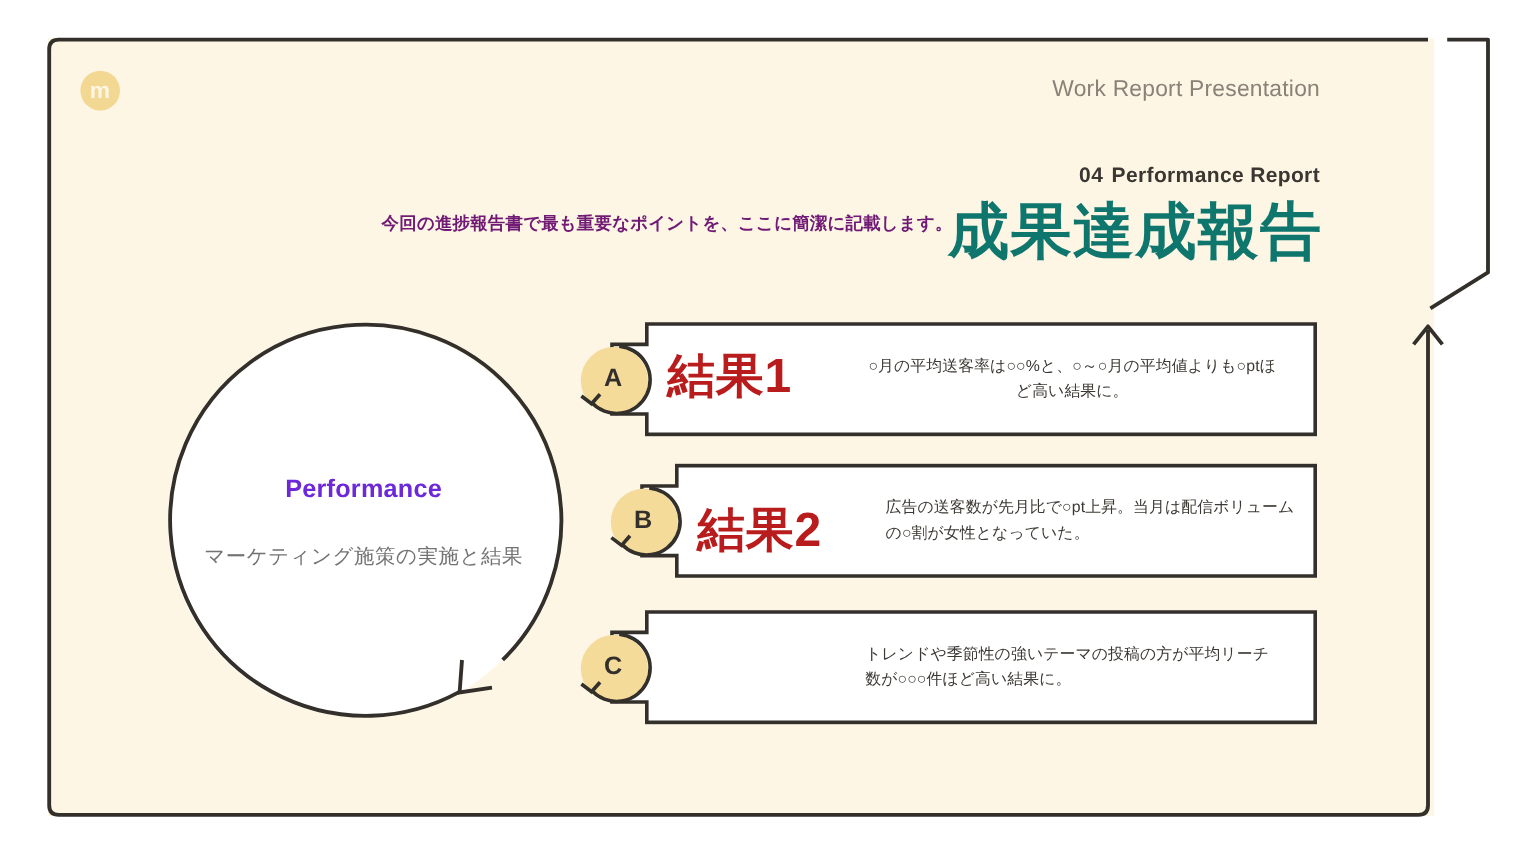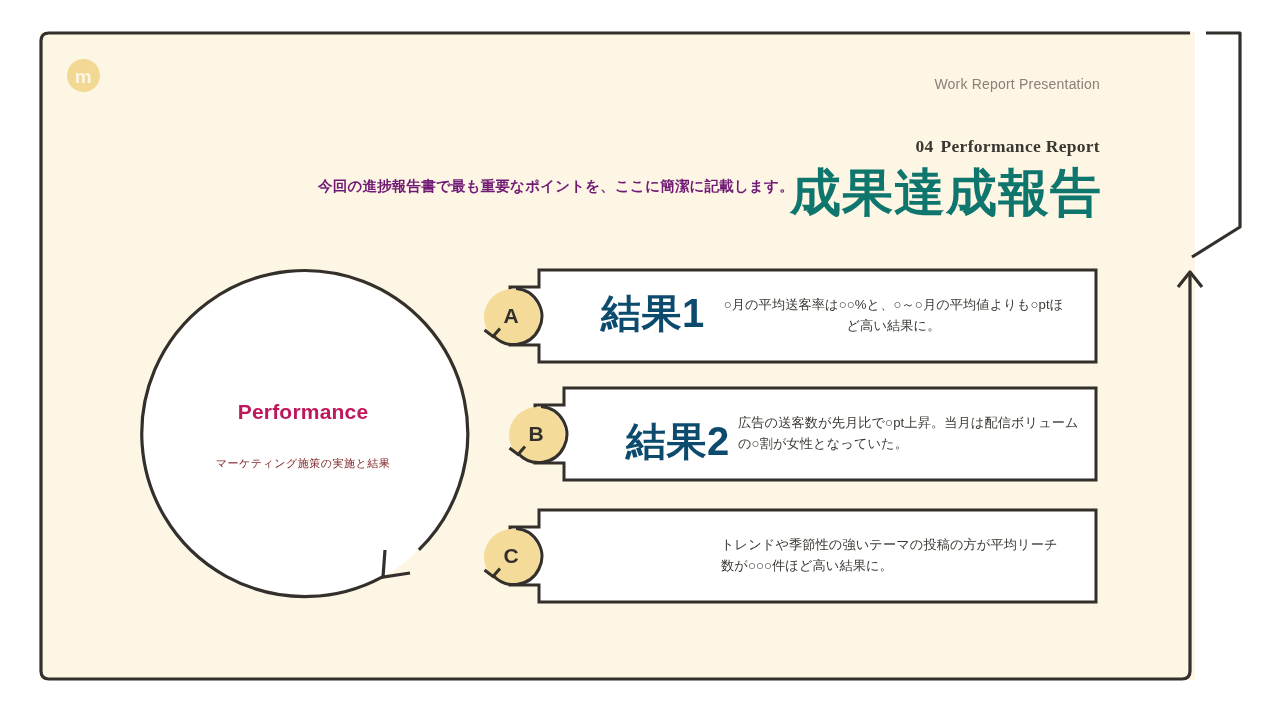--- a/index.html
+++ b/index.html
@@ -58,36 +58,35 @@
     font-weight: 700;
     line-height: 1;
     letter-spacing: .5px;
     transform: translateY(1px);
   }
 
   
   .kicker {
     position: absolute;
     right: 180px;
-    top: 76px;
-    font-size: 14px;
+    top: 64px;
+    font-size: 19px;
     color: #8a8178;
     letter-spacing: .2px;
     white-space: nowrap;
   }
   .eyebrow {
     position: absolute;
     right: 180px;
     top: 136px;
     font-size: 17.5px;
     font-weight: 700;
     color: #3a3632;
     letter-spacing: .3px;
     white-space: nowrap;
-    font-family: Liberation Serif, serif;
   }
   .eyebrow .num { margin-right: 7px; }
   .main-title {
     position: absolute;
     right: 178px;
     top: 164px;
     font-size: 51px;
     font-weight: 700;
     color: #0f766e;
     letter-spacing: 1px;
@@ -121,27 +120,27 @@
     width: 334px;
     height: 334px;
     display: flex;
     flex-direction: column;
     align-items: center;
     justify-content: center;
   }
   .circle-title {
     font-size: 21px;
     font-weight: 700;
-    color: #be185d;
+    color: #6d28d9;
     letter-spacing: .2px;
   }
   .circle-sub {
     margin-top: 32px;
-    font-size: 11px;
-    color: #7f1d1d;
+    font-size: 17px;
+    color: #737373;
     letter-spacing: .5px;
   }
 
   
   .row {
     position: absolute;
     height: 96px;
   }
   .card-svg { position: absolute; left: 0; top: 0; }
   .badge {
@@ -170,24 +169,23 @@
     align-items: center;
     justify-content: center;
     font-size: 21px;
     font-weight: 700;
     color: #33302c;
   }
   .row-heading {
     position: absolute;
     font-size: 40px;
     font-weight: 700;
-    color: #0c4a6e;
+    color: #b91c1c;
     letter-spacing: .5px;
     white-space: nowrap;
-    margin-left: 45px;
   }
   .row-body {
     position: absolute;
     font-size: 13.2px;
     line-height: 1.62;
     color: #3c3833;
     letter-spacing: .1px;
   }
 </style>
 </head>

